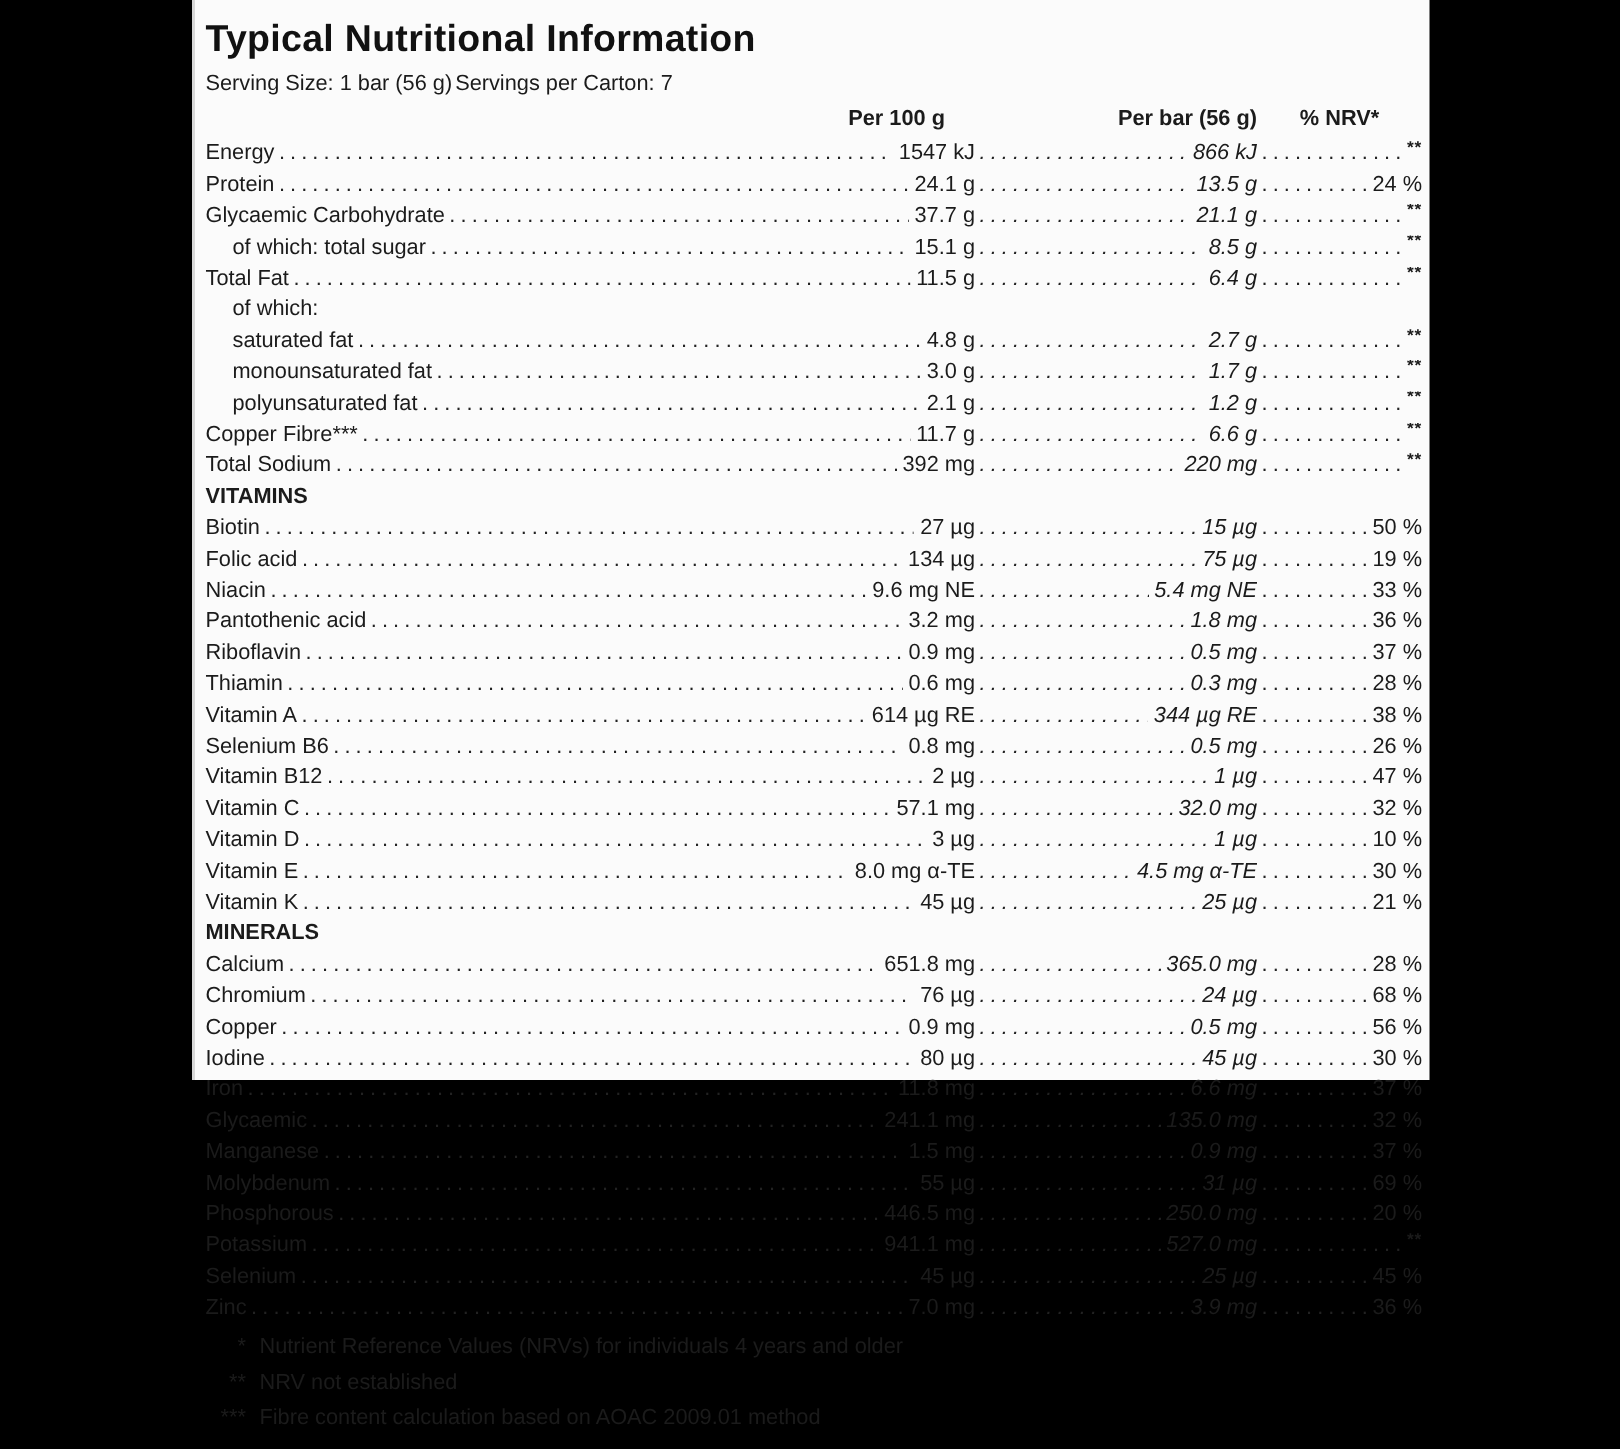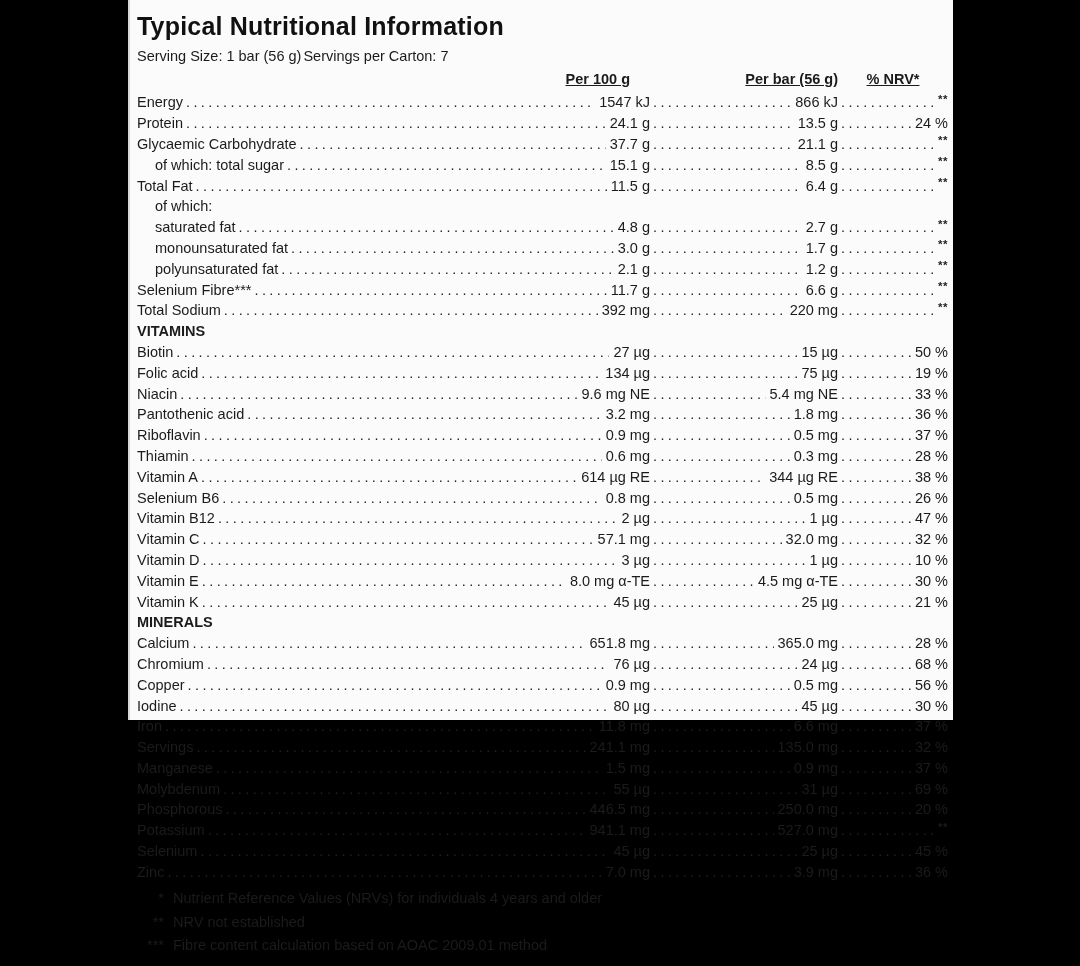--- a/index.html
+++ b/index.html
@@ -39,39 +39,38 @@
     font-size: 14.5px;
     margin-bottom: 7px;
     white-space: nowrap;
   }
   .header-row {
     display: flex;
     align-items: baseline;
     font-weight: bold;
     font-size: 14.5px;
     height: 21px;
-    text-decoration: underline;
   }
   .h1 { flex: 1; text-align: right; padding-right: 20px; white-space: nowrap; }
   .h2 { width: 188px; flex: none; text-align: right; white-space: nowrap; }
   .h3 { width: 110px; flex: none; text-align: center; white-space: nowrap; }
 
   .row {
     display: flex;
     align-items: center;
     height: 20.8px;
     font-size: 14.5px;
     white-space: nowrap;
   }
   .section-row .label { font-weight: bold; }
   .label { white-space: nowrap; flex: none; }
   .label.indent { padding-left: 18px; }
   .cell { display: flex; align-items: baseline; overflow: hidden; }
   .c1 { flex: 1; }
-  .c2 { width: 188px; flex: none; }
+  .c2 { width: 188px; flex: none; font-style: italic; }
   .c3 { width: 110px; flex: none; }
   .leader {
     flex: 1;
     overflow: hidden;
     white-space: nowrap;
     margin: 0 4px 0 3px;
     letter-spacing: 3.4px;
     color: #222222;
   }
   .leader::after {
@@ -240,21 +239,21 @@
           <span class="cell c2">
             <span class="leader"></span>
             <span class="val">1.2 g</span>
           </span>
           <span class="cell c3">
             <span class="leader"></span>
             <span class="val sup">**</span>
           </span>
         </div>
         <div class="row">
-          <span class="label">Selenium Fibre***</span>
+          <span class="label">Copper Fibre***</span>
           <span class="cell c1">
             <span class="leader"></span>
             <span class="val">11.7 g</span>
           </span>
           <span class="cell c2">
             <span class="leader"></span>
             <span class="val">6.6 g</span>
           </span>
           <span class="cell c3">
             <span class="leader"></span>
@@ -546,21 +545,21 @@
           <span class="cell c2">
             <span class="leader"></span>
             <span class="val">6.6 mg</span>
           </span>
           <span class="cell c3">
             <span class="leader"></span>
             <span class="val">37 %</span>
           </span>
         </div>
         <div class="row">
-          <span class="label">Servings</span>
+          <span class="label">Glycaemic</span>
           <span class="cell c1">
             <span class="leader"></span>
             <span class="val">241.1 mg</span>
           </span>
           <span class="cell c2">
             <span class="leader"></span>
             <span class="val">135.0 mg</span>
           </span>
           <span class="cell c3">
             <span class="leader"></span>

